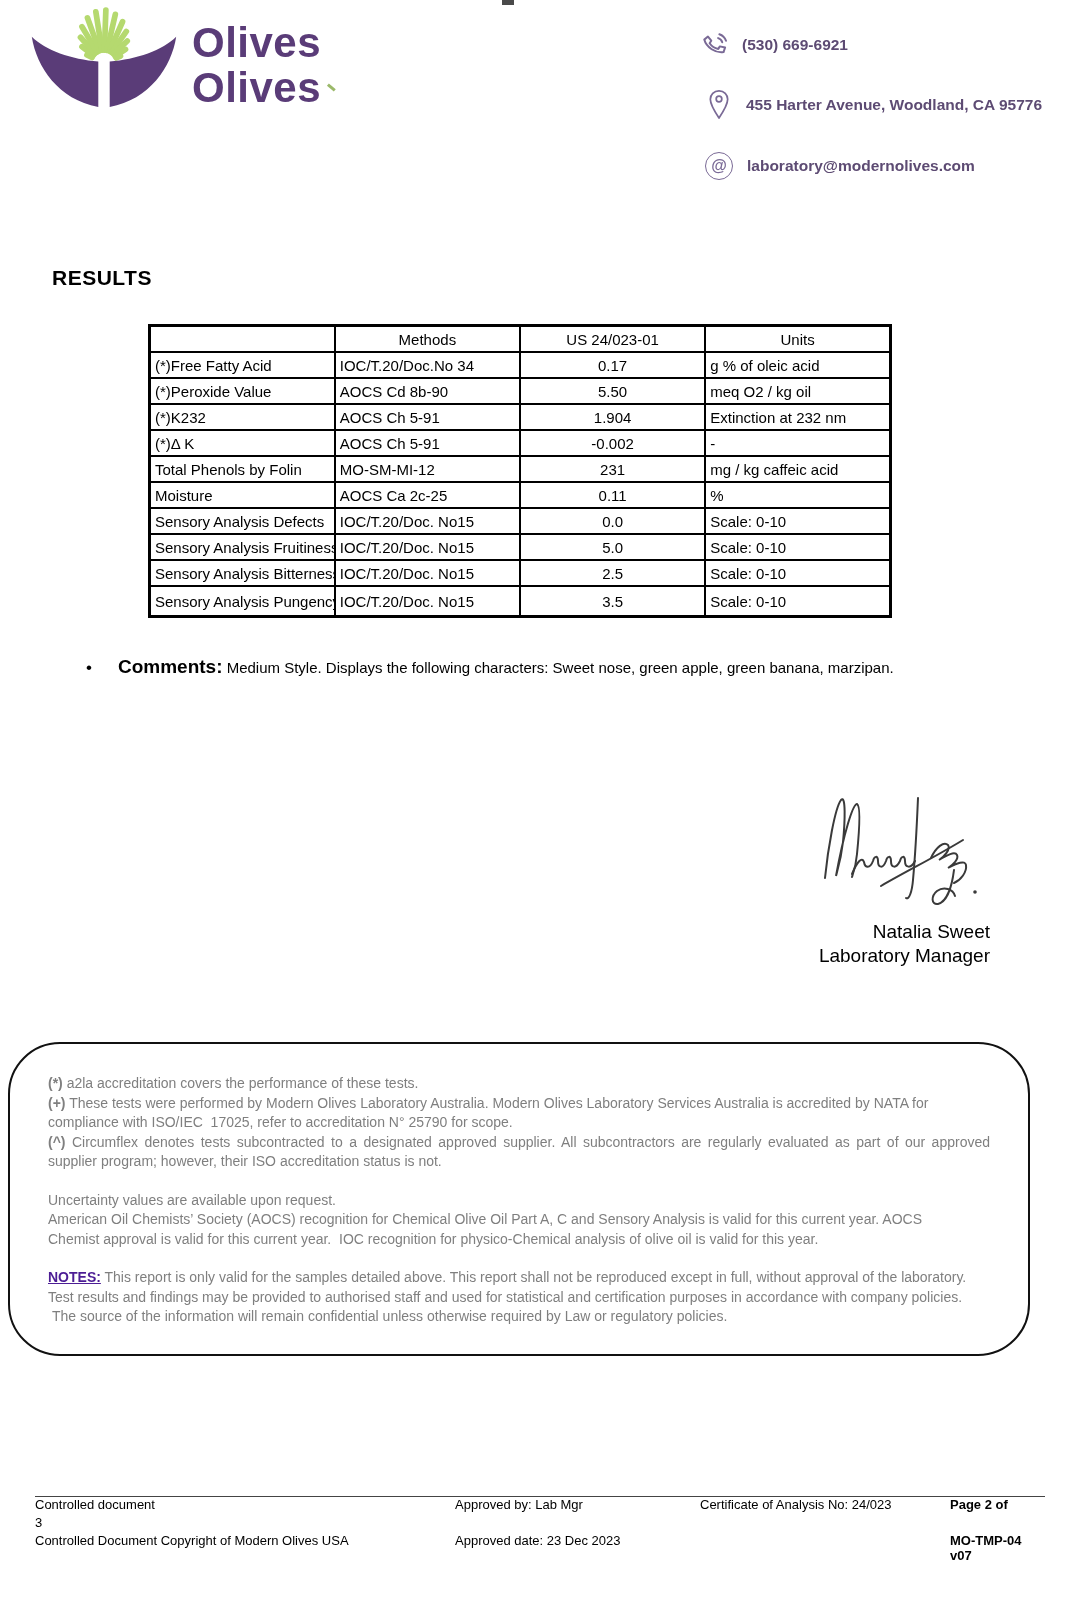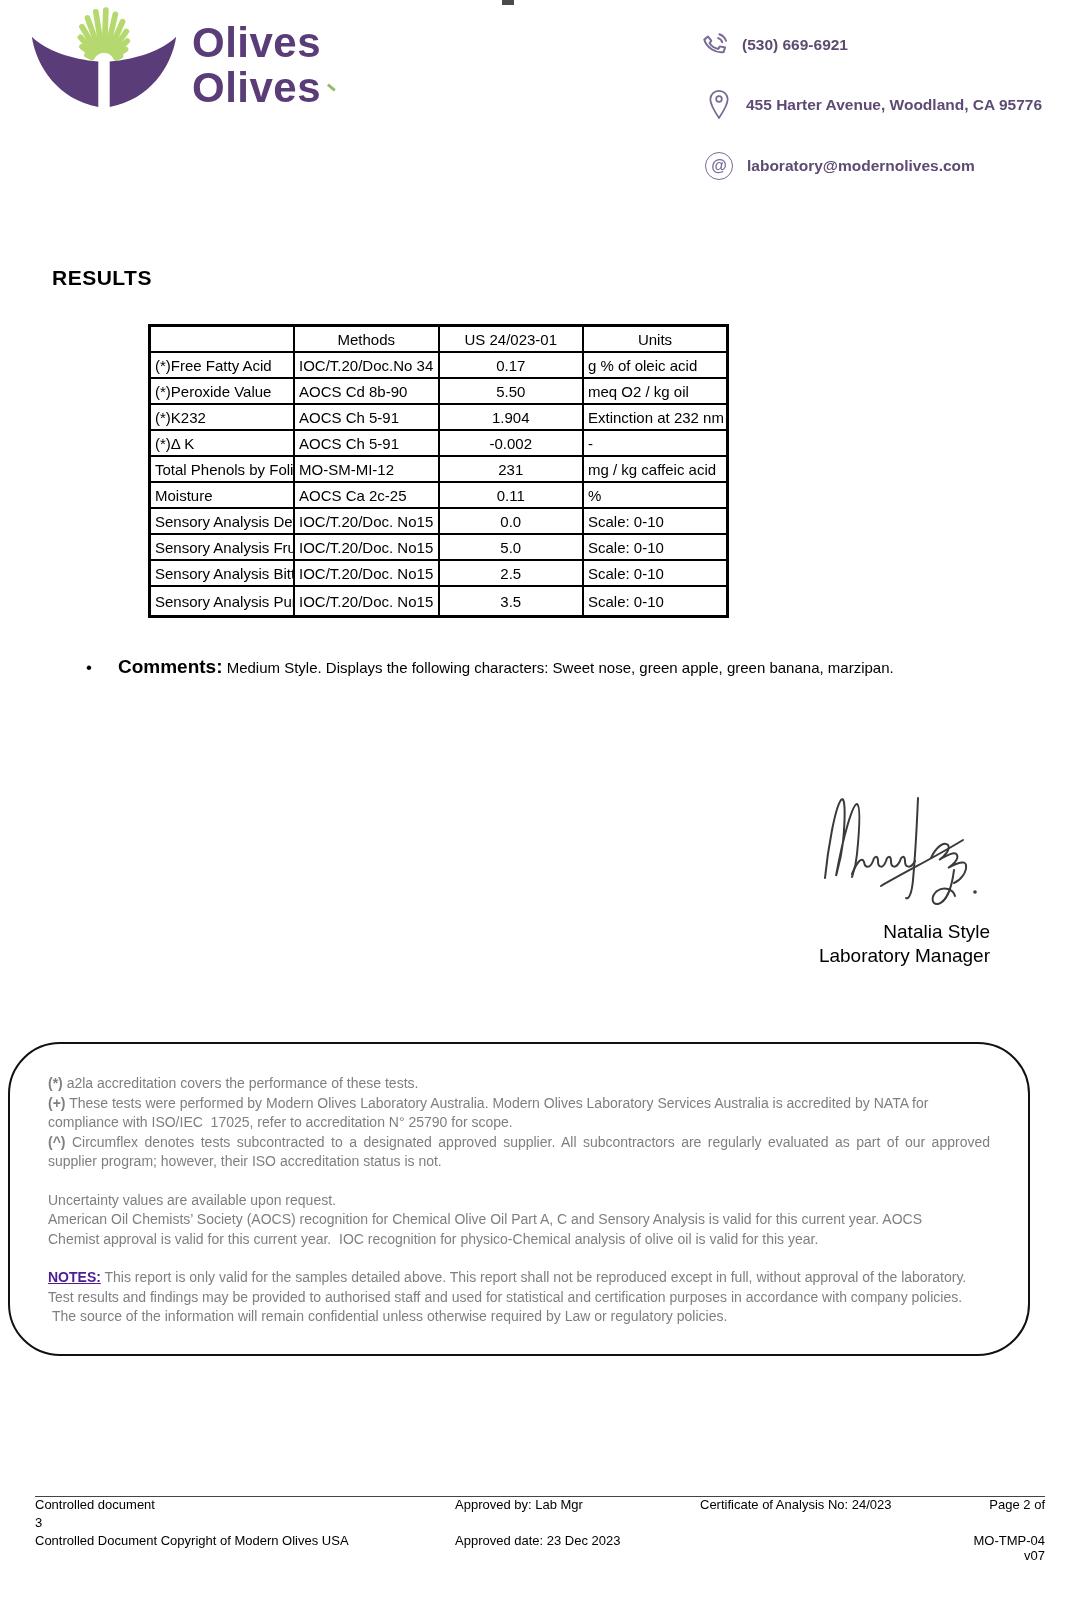--- a/index.html
+++ b/index.html
@@ -23,21 +23,21 @@
   .c-phone{top:8px;}   .c-phone .ic{margin-right:12px;}
   .c-addr{top:66px;}   .c-addr .ic{margin-right:14px;margin-left:6px;}
   .c-mail{top:130px;}  .c-mail .ic{margin-right:14px;margin-left:5px;}
   .at-circle{width:26px;height:26px;border:1.6px solid #7a6a96;border-radius:50%;
              display:flex;align-items:center;justify-content:center;
              font-size:16px;font-weight:600;color:#7a6a96;}
 
   
   .results-title{position:absolute;left:52px;top:266px;font-size:21px;font-weight:bold;letter-spacing:.5px;}
   .tbl-wrap{position:absolute;left:148px;top:324px;}
-  table.results{border-collapse:collapse;table-layout:fixed;width:581px;
+  table.results{border-collapse:collapse;table-layout:fixed;width:744px;
                 font-size:15px;}
   table.results th,table.results td{border:2px solid #000;padding:0 4px;height:24px;
                 font-weight:normal;overflow:hidden;white-space:nowrap;}
   table.results{border:3px solid #000;}
   table.results th{text-align:center;}
   td.c0{text-align:left;width:240px;}
   td.c1{text-align:left;width:145px;}
   td.c2{text-align:center;width:126px;}
   td.c3{text-align:left;width:139px;}
   tr.last td{height:28px;}
@@ -62,21 +62,21 @@
   .p-caret{text-align:justify;}
   .gap{height:19px;}
   .p-recog{max-width:925px;}
   .p-notes{max-width:948px;}
   .notes-lbl{font-weight:bold;text-decoration:underline;color:#4c1d95;}
 
   
   .footer{position:absolute;left:35px;top:1496px;width:1010px;border-top:1.5px solid #444;
           font-size:13px;padding-top:0;}
   .f-grid{display:grid;grid-template-columns:420px 245px 250px 1fr;row-gap:3px;}
-  .f-right{text-align:right;}
+  .f-right{text-align:left;font-weight:bold;}
   .icon-stroke{stroke:#7a6a96;fill:none;stroke-width:1.6;stroke-linecap:round;stroke-linejoin:round;}
 </style>
 </head>
 <body>
 
 <div class="page">
 
   <div class="top-mark"></div>
 
   <div class="logo-wrap">
@@ -215,21 +215,21 @@
     <g fill="none" stroke="#3a3a3a" stroke-width="2" stroke-linecap="round">
       <path d="M10,108 C13,78 20,38 26,30 C31,24 30,52 28,72 C26,90 22,102 21,106 C29,62 38,34 42,34 C46,36 44,64 42,84 C41,96 38,104 37,107"></path>
       <path d="M37,104 C42,92 47,86 49,92 C50,98 55,99 58,91 C59,86 63,85 63,91 C63,98 68,99 71,91 C72,86 76,85 76,91 C76,98 81,99 85,91 C86,86 90,85 90,91 C90,98 96,99 100,91"></path>
       <path d="M103,28 C102,52 100,88 98,110 C97,122 94,130 91,128"></path>
       <path d="M66,116 C88,103 122,86 148,70"></path>
       <path d="M116,88 C121,77 129,71 133,75 C136,79 129,87 124,90 C132,85 140,81 142,85 C144,89 138,95 133,98 C142,93 150,90 151,95 C152,102 146,110 139,113"></path>
       <path d="M139,100 C137,116 132,132 123,134 C116,135 116,126 122,121 C129,116 138,119 140,126"></path>
       <circle cx="160" cy="122" r="1.8" fill="#3a3a3a" stroke="none"></circle>
     </g>
   </svg>
-  <div class="sig-name">Natalia Style</div>
+  <div class="sig-name">Natalia Sweet</div>
   <div class="sig-title">Laboratory Manager</div>
 
   <div class="note-box">
     <p><span class="mk">(*)</span><span class="pre"> a2la accreditation covers the performance of these tests.</span></p>
     <p class="p-plus"><span class="mk">(+)</span><span class="pre"> These tests were performed by Modern Olives Laboratory Australia. Modern Olives Laboratory Services Australia is accredited by NATA for compliance with ISO/IEC  17025, refer to accreditation N° 25790 for scope.</span></p>
     <p class="p-caret"><span class="mk">(^)</span><span> Circumflex denotes tests subcontracted to a designated approved supplier. All subcontractors are regularly evaluated as part of our approved supplier program; however, their ISO accreditation status is not.</span></p>
     <div class="gap"></div>
     <p>Uncertainty values are available upon request.</p>
     <p class="p-recog pre">American Oil Chemists’ Society (AOCS) recognition for Chemical Olive Oil Part A, C and Sensory Analysis is valid for this current year. AOCS Chemist approval is valid for this current year.  IOC recognition for physico-Chemical analysis of olive oil is valid for this year.</p>
     <div class="gap"></div>

